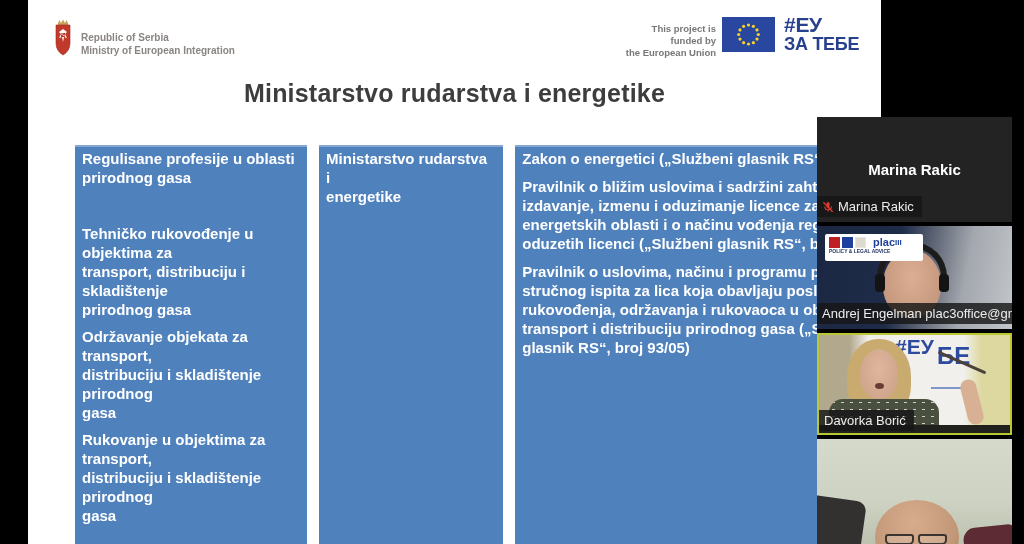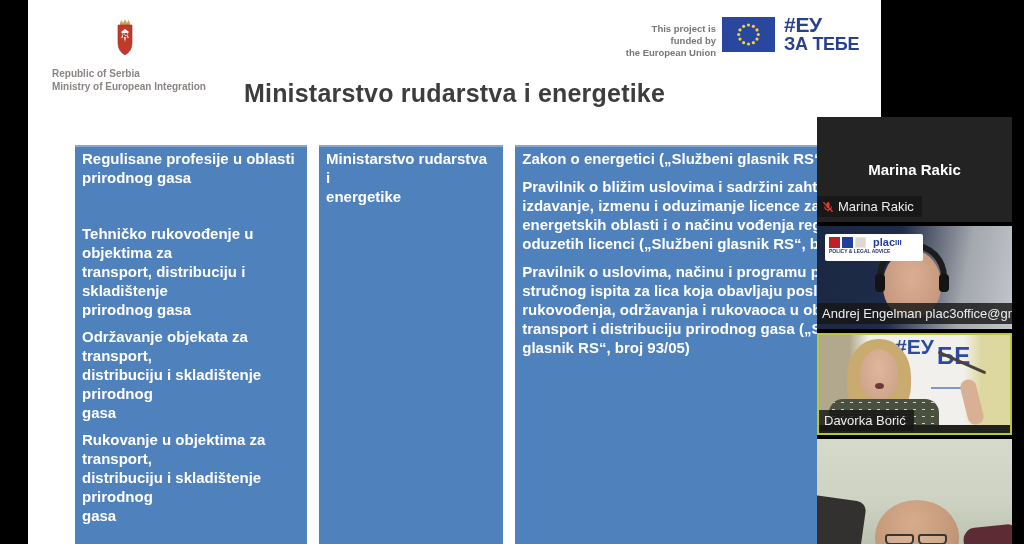--- a/index.html
+++ b/index.html
@@ -8,21 +8,21 @@
   .stage {
     position: relative; width: 1024px; height: 544px;
     background: #000; overflow: hidden;
   }
 
   
   .slide {
     position: absolute; left: 28px; top: 0; width: 853px; height: 544px;
     background: #fff;
   }
-  .org-block { position: absolute; left: 24px; top: 17px; display: flex; align-items: center; flex-direction: column; }
+  .org-block { position: absolute; left: 24px; top: 17px; display: flex; align-items: flex-end; }
   .coat { width: 22px; height: 40px; margin-right: 7px; }
   .org-text { margin-top: 10px; font-size: 10px; font-weight: 700; color: #8a8583; line-height: 13px; }
 
   .funded-block { position: absolute; left: 596px; top: 23px; width: 92px; text-align: right;
     font-size: 9.5px; color: #777; line-height: 12px; font-weight: 600; }
   .eu-flag { position: absolute; left: 694px; top: 17px; width: 53px; height: 35px; display: block; }
   .campaign { position: absolute; left: 756px; top: 14px; color: #28418f; font-weight: 800; letter-spacing: -0.3px; }
   .campaign .l1 { font-size: 21px; line-height: 21px; }
   .campaign .l2 { font-size: 18px; line-height: 19px; }
 

